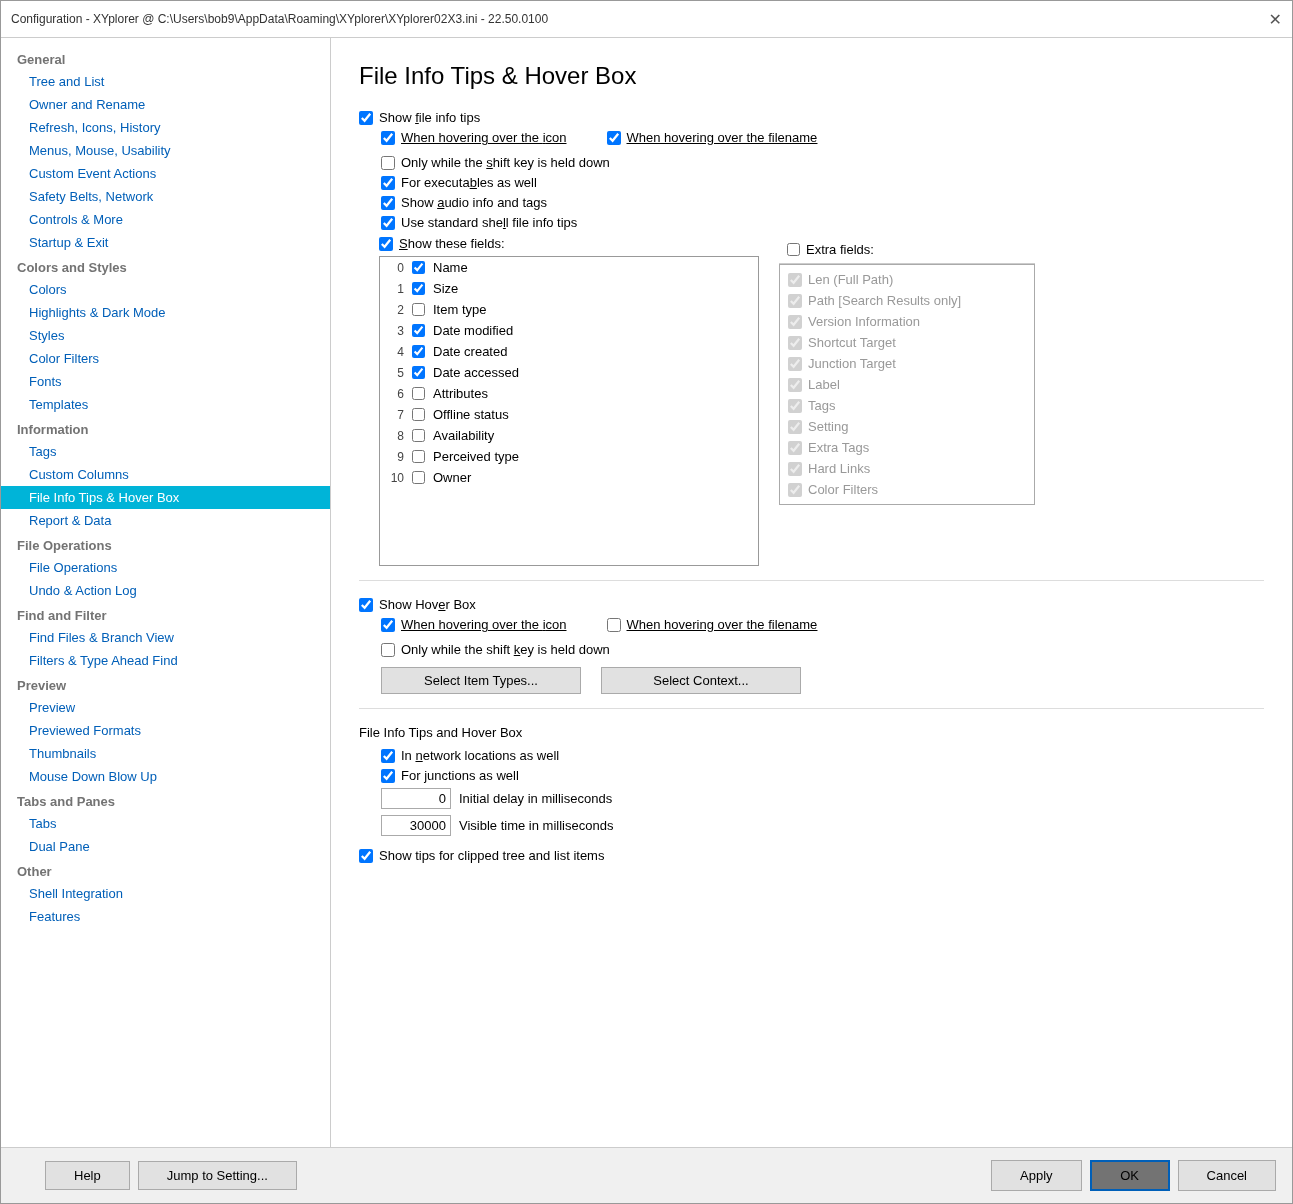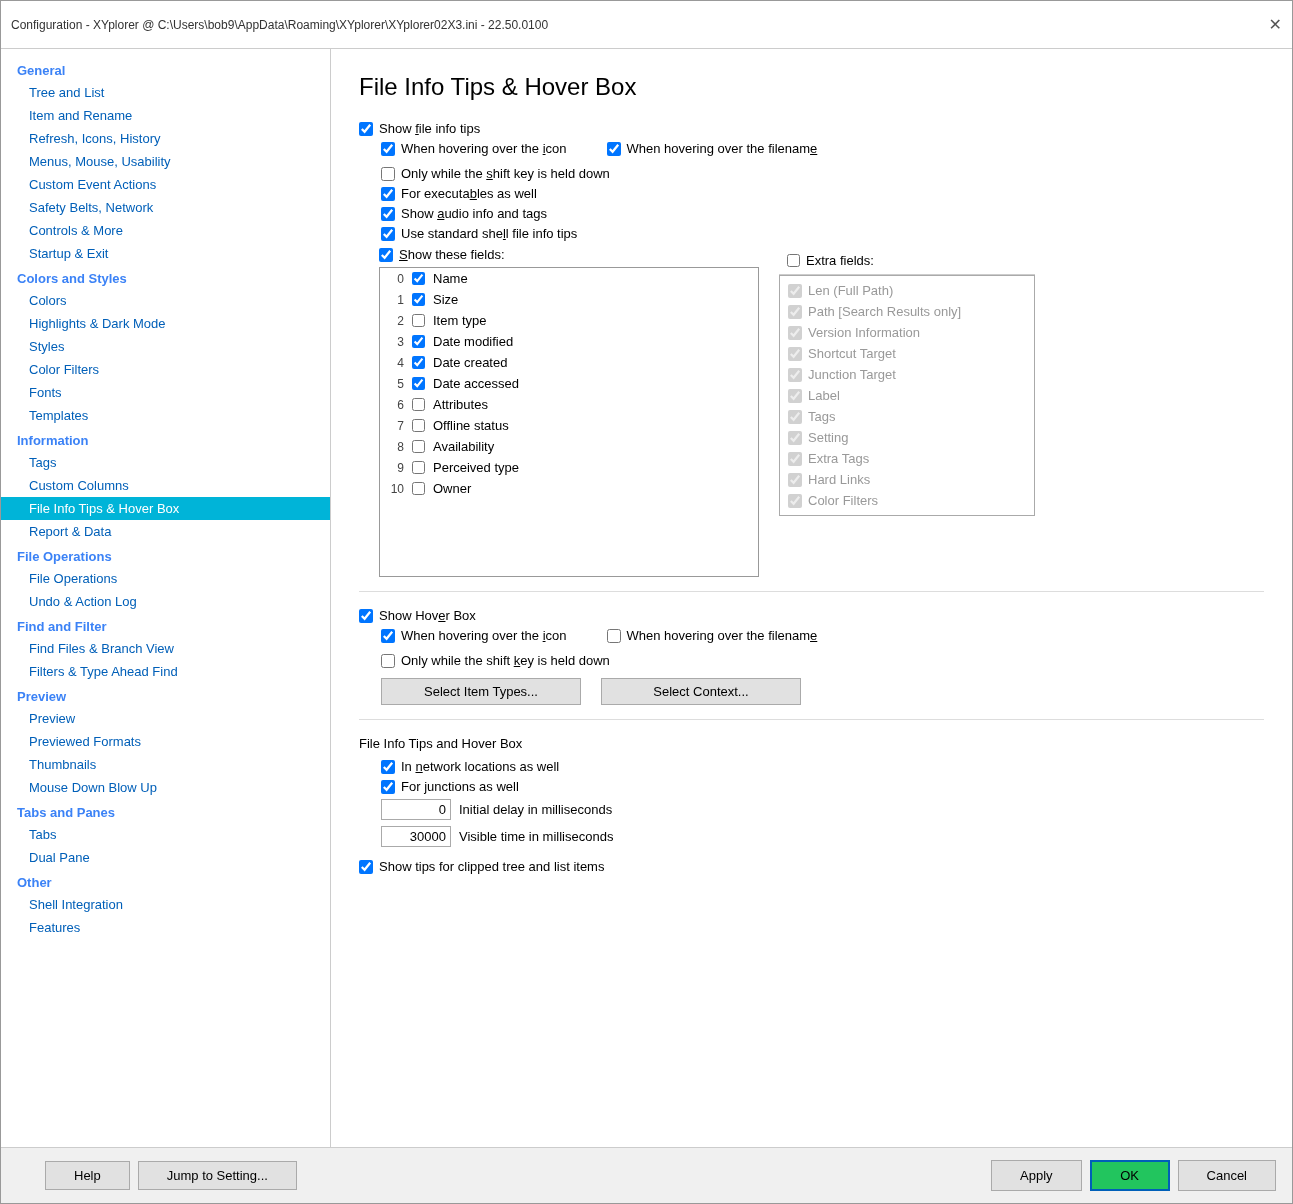--- a/index.html
+++ b/index.html
@@ -20,21 +20,21 @@
       display: flex;
       flex-direction: column;
     }
     .title-bar {
       background: #fff;
       border-bottom: 1px solid #ccc;
       padding: 6px 10px;
       display: flex;
       align-items: center;
       justify-content: space-between;
-      height: 48px;
+      height: 37px;
     }
     .title-bar-text {
       font-size: 12px;
       color: #333;
     }
     .title-bar-close {
       font-size: 16px;
       cursor: pointer;
       color: #555;
     }
@@ -47,21 +47,21 @@
       width: 330px;
       background: #fff;
       border-right: 1px solid #ccc;
       overflow-y: auto;
       padding: 8px 0;
     }
     .sidebar-section-header {
       font-weight: bold;
       padding: 6px 16px 3px 16px;
       font-size: 13px;
-      color: #3b82f6;
+      color: #737373;
     }
     .sidebar-item {
       padding: 4px 16px 4px 28px;
       cursor: pointer;
       color: #005fb8;
       font-size: 13px;
     }
     .sidebar-item.active {
       background: #00b4d8;
       color: #fff;
@@ -90,20 +90,21 @@
     .checkbox-row input[type=checkbox] {
       width: 14px;
       height: 14px;
       cursor: pointer;
     }
     .indent-1 { margin-left: 22px; }
     .two-col {
       display: flex;
       gap: 40px;
       margin-bottom: 5px;
+      text-decoration: underline;
     }
     .fields-list {
       border: 1px solid #999;
       width: 380px;
       height: 310px;
       overflow-y: auto;
       background: #fff;
     }
     .fields-list-item {
       display: flex;
@@ -201,39 +202,39 @@
     .footer-btn {
       padding: 6px 28px;
       border: 1px solid #aaa;
       background: #e1e1e1;
       cursor: pointer;
       font-size: 13px;
       min-width: 80px;
     }
     .footer-btn.ok {
       border: 2px solid #005fb8;
-      background: #22c55e;
+      background: #737373;
     }
   </style>
 </head>
 <body>
 
 <div class="window">
 
   <div class="title-bar">
     <span class="title-bar-text">Configuration - XYplorer @ C:\Users\bob9\AppData\Roaming\XYplorer\XYplorer02X3.ini - 22.50.0100</span>
     <span class="title-bar-close">✕</span>
   </div>
 
   <div class="main-content">
 
     <div class="sidebar" id="sidebar-container">
         <div class="sidebar-section-header">General</div>
         <div class="sidebar-item">Tree and List</div>
-        <div class="sidebar-item">Item and Rename</div>
+        <div class="sidebar-item">Owner and Rename</div>
         <div class="sidebar-item">Refresh, Icons, History</div>
         <div class="sidebar-item">Menus, Mouse, Usability</div>
         <div class="sidebar-item">Custom Event Actions</div>
         <div class="sidebar-item">Safety Belts, Network</div>
         <div class="sidebar-item">Controls &amp; More</div>
         <div class="sidebar-item">Startup &amp; Exit</div>
         <div class="sidebar-section-header">Colors and Styles</div>
         <div class="sidebar-item">Colors</div>
         <div class="sidebar-item">Highlights &amp; Dark Mode</div>
         <div class="sidebar-item">Styles</div>

